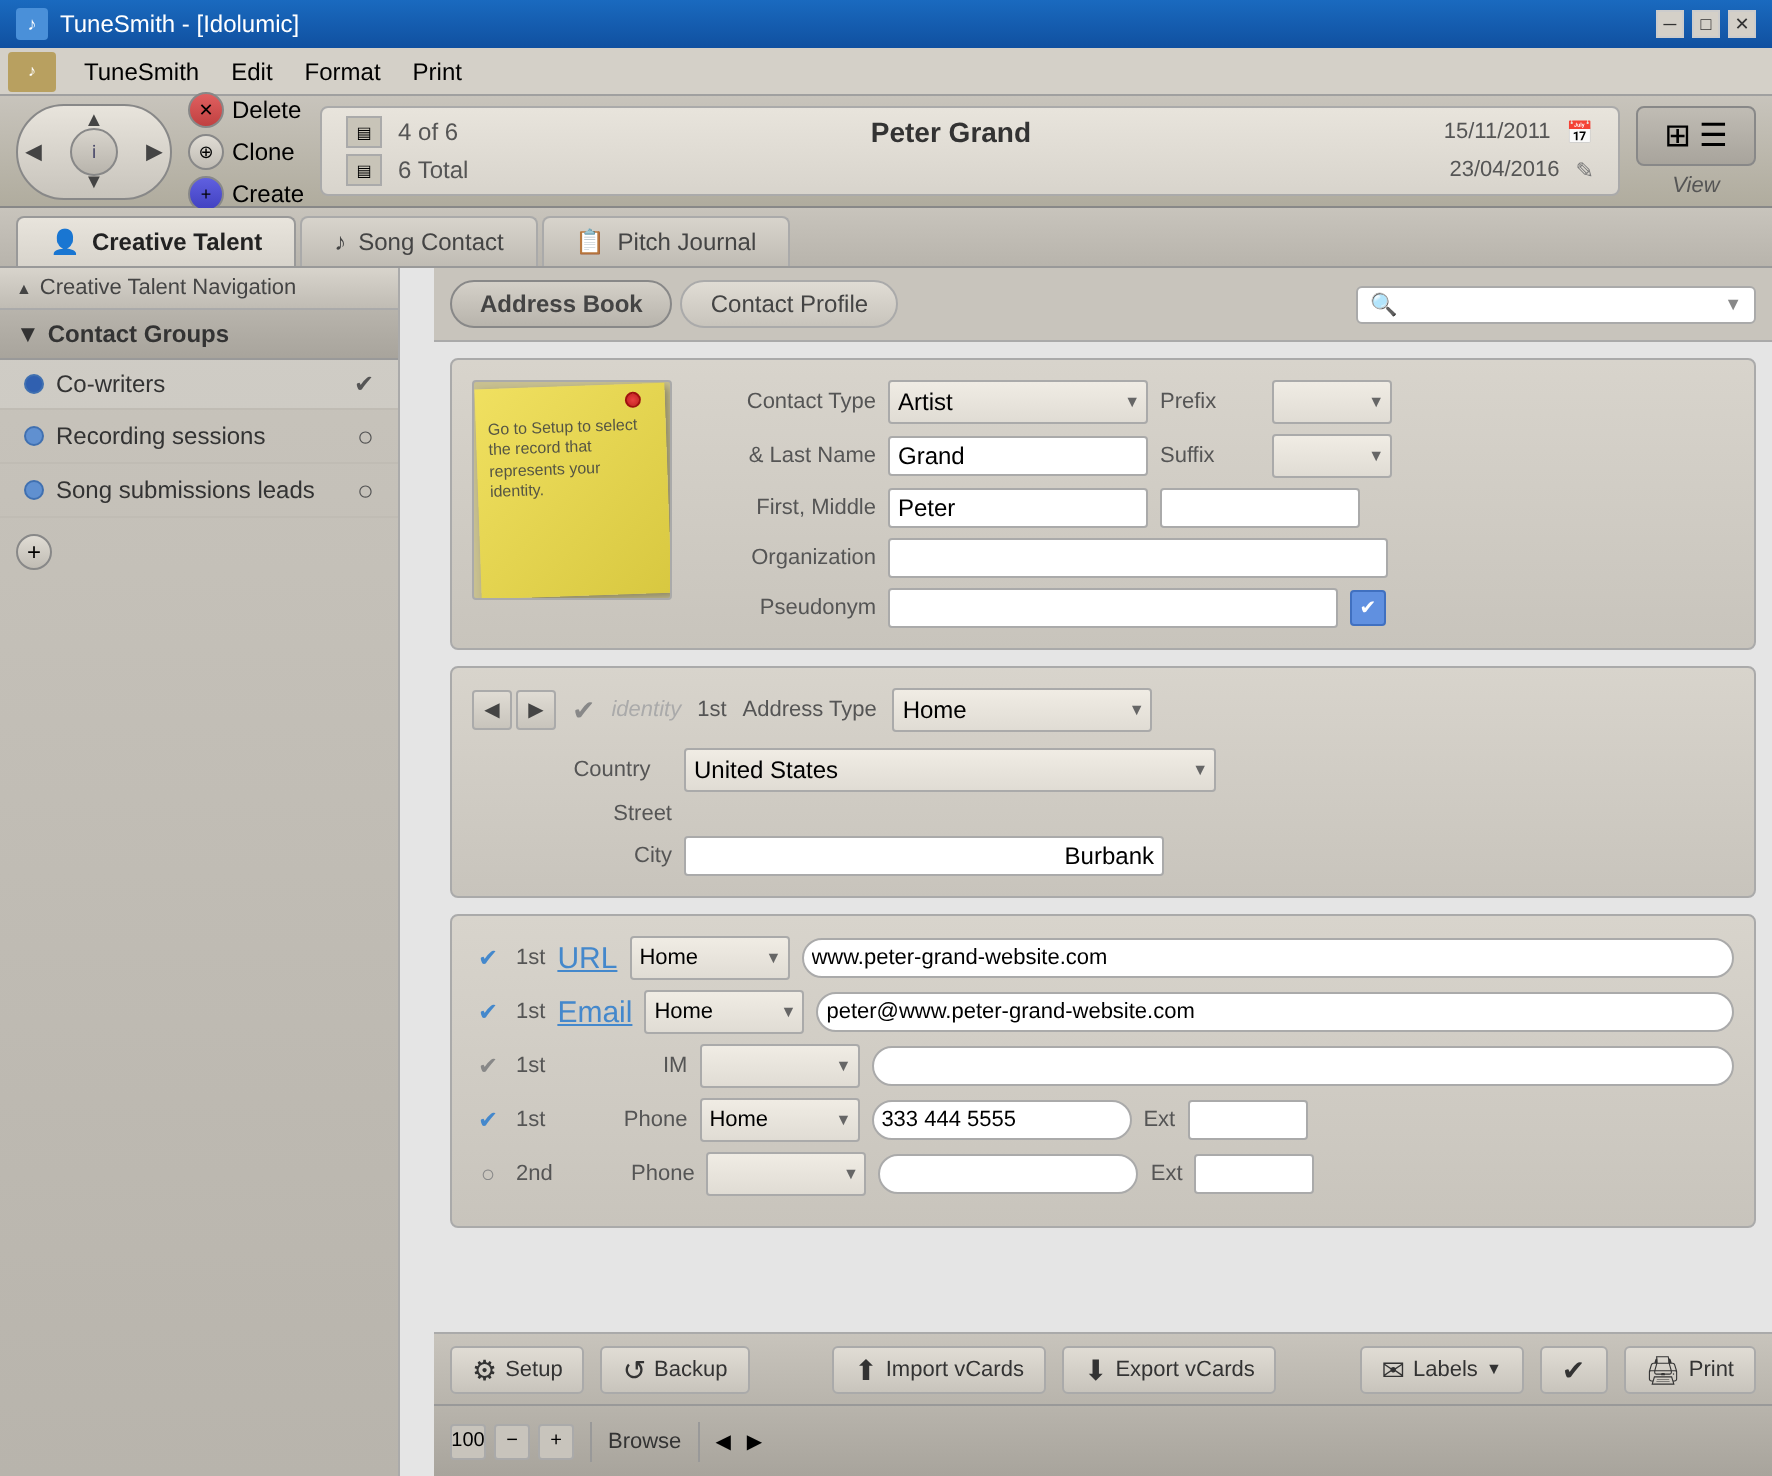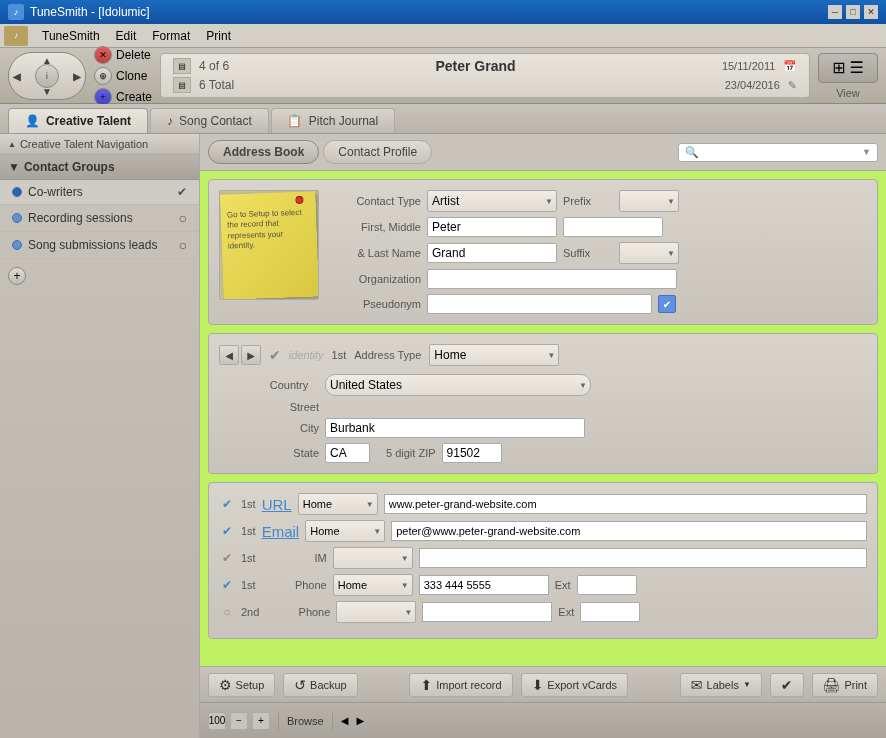--- a/index.html
+++ b/index.html
@@ -72,21 +72,21 @@
     .record-name { font-size: 14px; font-weight: bold; color: #333; text-align: center; flex: 1; }
     .record-date { font-size: 11px; color: #555; }
 
     .view-panel {
       display: flex;
       flex-direction: column;
       align-items: center;
       gap: 4px;
     }
     .view-toggle { width: 60px; height: 30px; background: linear-gradient(to bottom, #c0bcb4, #a8a49c); border: 1px solid #888; border-radius: 4px; display: flex; align-items: center; justify-content: center; gap: 4px; cursor: pointer; }
-    .view-label { font-size: 11px; color: #555; }
+    .view-label { font-size: 11px; color: #555; font-style: italic; }
 
     
     .sidebar {
       width: 200px;
       background: linear-gradient(to bottom, #c8c4bc, #b8b4ac);
       border-right: 1px solid #aaa;
       display: flex;
       flex-direction: column;
     }
     .sidebar-section-title {
@@ -123,21 +123,22 @@
     .sidebar-item-dot { width: 10px; height: 10px; border-radius: 50%; background: #6090d0; border: 1px solid #4070b0; flex-shrink: 0; }
     .sidebar-item-dot.active { background: #3060b0; }
     .sidebar-item-label { font-size: 12px; color: #333; flex: 1; }
     .sidebar-item-check { font-size: 12px; color: #555; }
 
     
     .content-area {
       flex: 1;
       display: flex;
       flex-direction: column;
-      background: #bef264;
+      background: #e5e5e5;
+      padding-left: 17px;
     }
 
     
     .tabs-row {
       display: flex;
       align-items: center;
       background: linear-gradient(to bottom, #c8c4bc, #b8b4ac);
       padding: 4px 8px 0;
       gap: 2px;
       border-bottom: 1px solid #999;
@@ -315,21 +316,21 @@
       border: 1px solid #aaa;
       border-radius: 2px;
       padding: 0 4px;
       font-size: 11px;
       width: 80px;
     }
     .info-input {
       height: 20px;
       background: white;
       border: 1px solid #aaa;
-      border-radius: 0;
+      border-radius: 10px;
       padding: 0 4px;
       font-size: 11px;
       flex: 1;
     }
     .info-input-sm {
       height: 20px;
       background: white;
       border: 1px solid #aaa;
       border-radius: 2px;
       padding: 0 4px;
@@ -549,40 +550,40 @@
                 <select class="field-select" style="width:60px;">
                   <option></option>
                   <option>Mr.</option>
                   <option>Ms.</option>
                   <option>Dr.</option>
                 </select>
               </div>
             </div>
 
             <div class="field-row">
-              <span class="field-label">First, Middle</span>
-              <input class="field-input wide" type="text" value="Peter" style="">
-              <input class="field-input medium" type="text" value="" style="">
-            </div>
-
-            <div class="field-row">
               <span class="field-label">&amp; Last Name</span>
               <input class="field-input wide" type="text" value="Grand" style="">
               <span class="field-label" style="width:50px;text-align:left;">Suffix</span>
               <div class="select-wrapper">
                 <select class="field-select" style="width:60px;">
                   <option></option>
                   <option>Jr.</option>
                   <option>Sr.</option>
                   <option>III</option>
                 </select>
               </div>
             </div>
 
             <div class="field-row">
+              <span class="field-label">First, Middle</span>
+              <input class="field-input wide" type="text" value="Peter" style="">
+              <input class="field-input medium" type="text" value="" style="">
+            </div>
+
+            <div class="field-row">
               <span class="field-label">Organization</span>
               <input class="field-input" type="text" value="" style="width: 250px;">
             </div>
 
             <div class="field-row">
               <span class="field-label">Pseudonym</span>
               <input class="field-input" type="text" value="" style="width: 225px;">
               <div class="checkbox-blue">✔</div>
             </div>
           </div>
@@ -605,43 +606,37 @@
                 <option>Other</option>
               </select>
             </div>
           </div>
 
           <div class="address-fields">
 
             <div class="field-row">
               <span class="field-label" style="width:60px;text-align:center;">Country</span>
               <div class="select-wrapper">
-                <select class="field-select" style="width:266px;border-radius:10px;">
+                <select class="field-select" style="width:266px;">
                   <option>United States</option>
                   <option>Canada</option>
                   <option>United Kingdom</option>
                 </select>
               </div>
             </div>
 
             <div class="field-row">
               <span class="field-label" style="width:60px;">Street</span>
             </div>
 
             <div class="field-row">
               <span class="field-label" style="width:60px;">City</span>
-              <input class="field-input" type="text" value="Burbank" style="width: 260px;">
-            </div>
-
-            <div class="field-row">
-              <span class="field-label" style="width:60px;">State</span>
-              <input class="field-input xsmall" type="text" value="CA" style="">
-              <span style="font-size:11px;color:#555;margin-left:10px;">5 digit ZIP</span>
-              <input class="field-input small" type="text" value="91502" style="">
-            </div>
+              <input class="field-input" type="text" value="Burbank" style="width: 240px; text-align: right;">
+            </div>
+
           </div>
         </div>
 
         <div class="contact-info-section">
 
           <div class="info-row">
             <span class="info-check checked">✔</span>
             <span style="font-size:11px;color:#555;">1st</span>
             <span class="info-link">URL</span>
             <div class="select-wrapper">
@@ -721,21 +716,21 @@
           <span class="bottom-btn-icon">⚙</span>
           <span>Setup</span>
         </div>
         <div class="bottom-btn">
           <span class="bottom-btn-icon">↺</span>
           <span>Backup</span>
         </div>
         <div style="flex:1;"></div>
         <div class="bottom-btn">
           <span class="bottom-btn-icon">⬆</span>
-          <span>Import record</span>
+          <span>Import vCards</span>
         </div>
         <div class="bottom-btn">
           <span class="bottom-btn-icon">⬇</span>
           <span>Export vCards</span>
         </div>
         <div style="flex:1;"></div>
         <div class="bottom-btn">
           <span class="bottom-btn-icon">✉</span>
           <span>Labels</span>
           <span style="font-size:8px;">▼</span>

